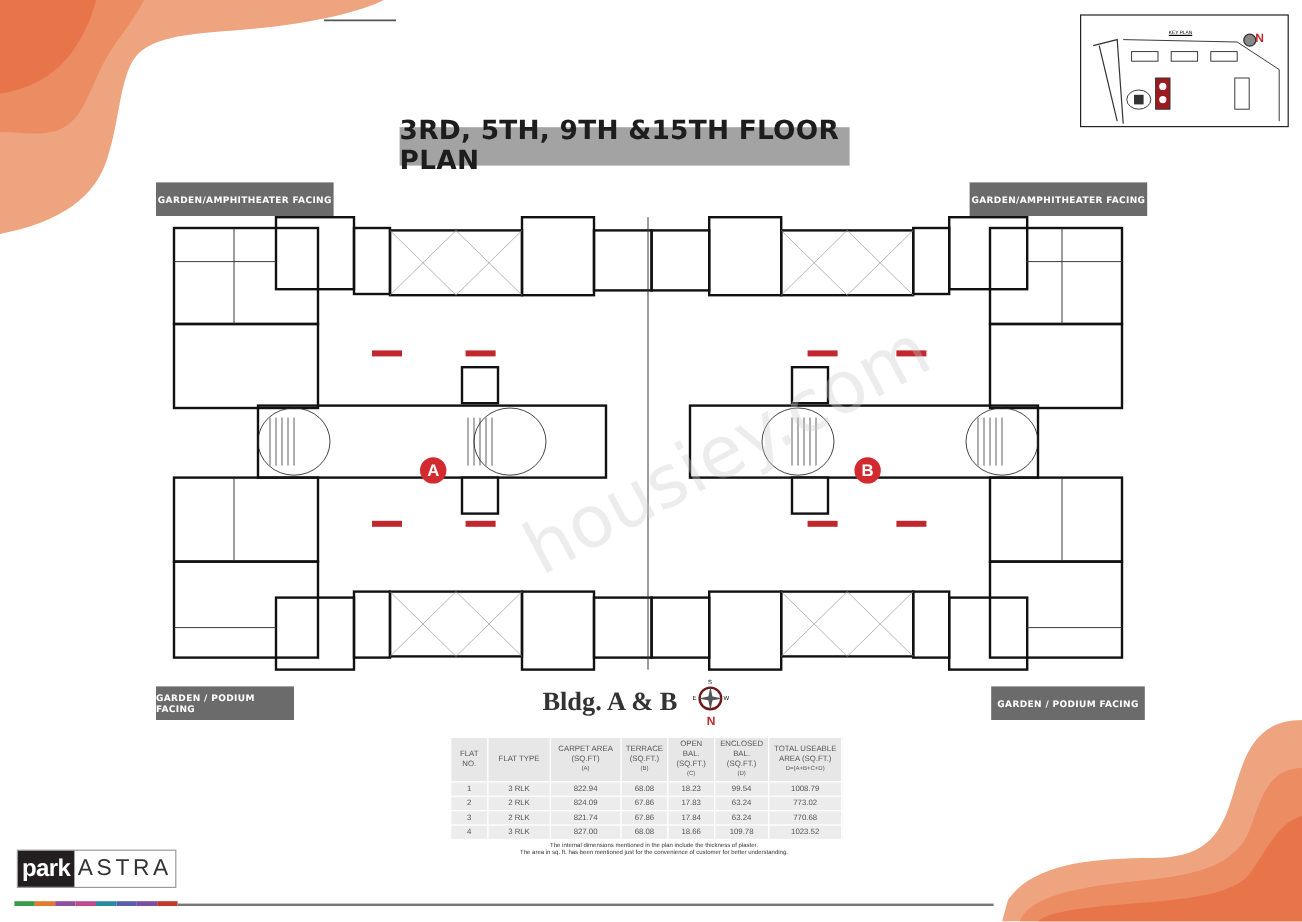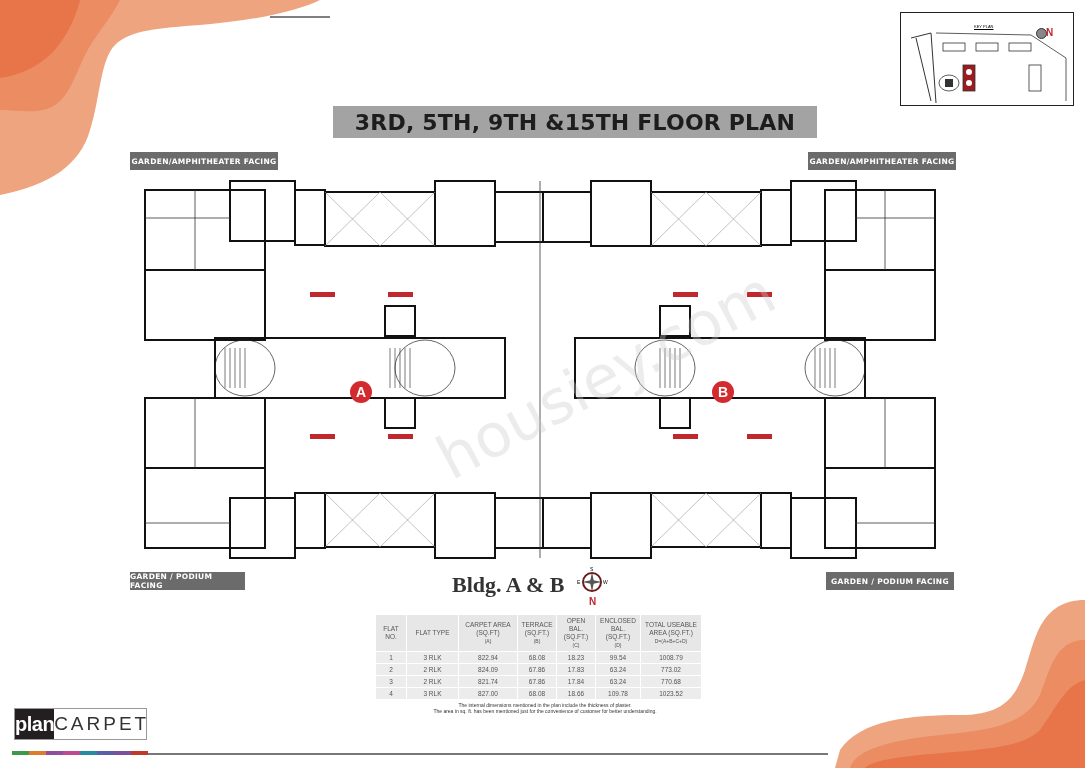--- a/index.html
+++ b/index.html
@@ -1,20 +1,20 @@
 <!DOCTYPE html>
 <html><head>
 <meta charset="utf-8">
 <style>
   html,body{margin:0;padding:0;}
   body{width:1085px;height:768px;position:relative;overflow:hidden;background:#fff;font-family:"Liberation Sans",sans-serif;}
   .abs{position:absolute;}
   .blob{position:absolute;left:0;top:0;}
-  .title-bar{left:333px;top:106px;width:484px;height:32px;background:#a3a3a3;display:flex;align-items:center;justify-content:center;font-family:"DejaVu Sans",sans-serif;font-weight:bold;font-size:22px;color:#1d1d1d;letter-spacing:0.2px;}
-  .facing{height:18px;background:#6b6b6b;color:#fff;font-size:7.5px;font-weight:bold;display:flex;align-items:center;justify-content:center;letter-spacing:0.3px;font-family:"DejaVu Sans",sans-serif;}
+  .title-bar{left:333px;top:106px;width:375px;height:32px;background:#a3a3a3;display:flex;align-items:center;justify-content:center;font-family:"DejaVu Sans",sans-serif;font-weight:bold;font-size:22px;color:#1d1d1d;letter-spacing:0.2px;}
+  .facing{height:28px;background:#6b6b6b;color:#fff;font-size:7.5px;font-weight:bold;display:flex;align-items:center;justify-content:center;letter-spacing:0.3px;font-family:"DejaVu Sans",sans-serif;}
   .keyplan{left:900px;top:12px;width:172px;height:92px;border:1px solid #222;background:#fff;}
   .keyplan-label{position:absolute;left:73px;top:11px;font-size:4px;text-decoration:underline;}
   .north{position:absolute;left:145px;top:14px;font-size:10px;color:#c0282d;font-weight:bold;}
   .north-dot{position:absolute;left:135px;top:15px;width:9px;height:9px;border-radius:50%;background:#888;border:1px solid #333;}
   .plan{left:135px;top:178px;width:810px;height:385px;}
   .bldg{left:452px;top:572px;font-size:22px;font-weight:bold;color:#333;font-family:Liberation Serif, serif;}
   .compass{left:575px;top:567px;width:34px;height:40px;}
   table.area{position:absolute;left:375px;top:614px;border-collapse:collapse;font-size:6.5px;color:#555;}
   table.area th{background:#e7e7e7;font-weight:normal;padding:2px 3px;line-height:8px;border:1px solid #fff;}
   table.area td{background:#ececec;text-align:center;padding:1px 3px;height:9px;border:1px solid #fff;}
@@ -257,22 +257,22 @@
     </tr>
   </tbody>
 </table>
 
 <div class="abs note">
   <div>The internal dimensions mentioned in the plan include the thickness of plaster.</div>
   <div>The area in sq. ft. has been mentioned just for the convenience of customer for better understanding.</div>
 </div>
 
 <div class="abs logo">
-  <div class="dark">plan</div>
-  <div class="light">CARPET</div>
+  <div class="dark">park</div>
+  <div class="light">ASTRA</div>
 </div>
 <div class="abs logo-stripe">
   <span style="background:#3a9a4a"></span>
     <span style="background:#e07a2e"></span>
     <span style="background:#8e4f9b"></span>
     <span style="background:#c04a8f"></span>
     <span style="background:#2a8aa0"></span>
     <span style="background:#5b5fa8"></span>
     <span style="background:#7a4fa0"></span>
     <span style="background:#c0392b"></span>

